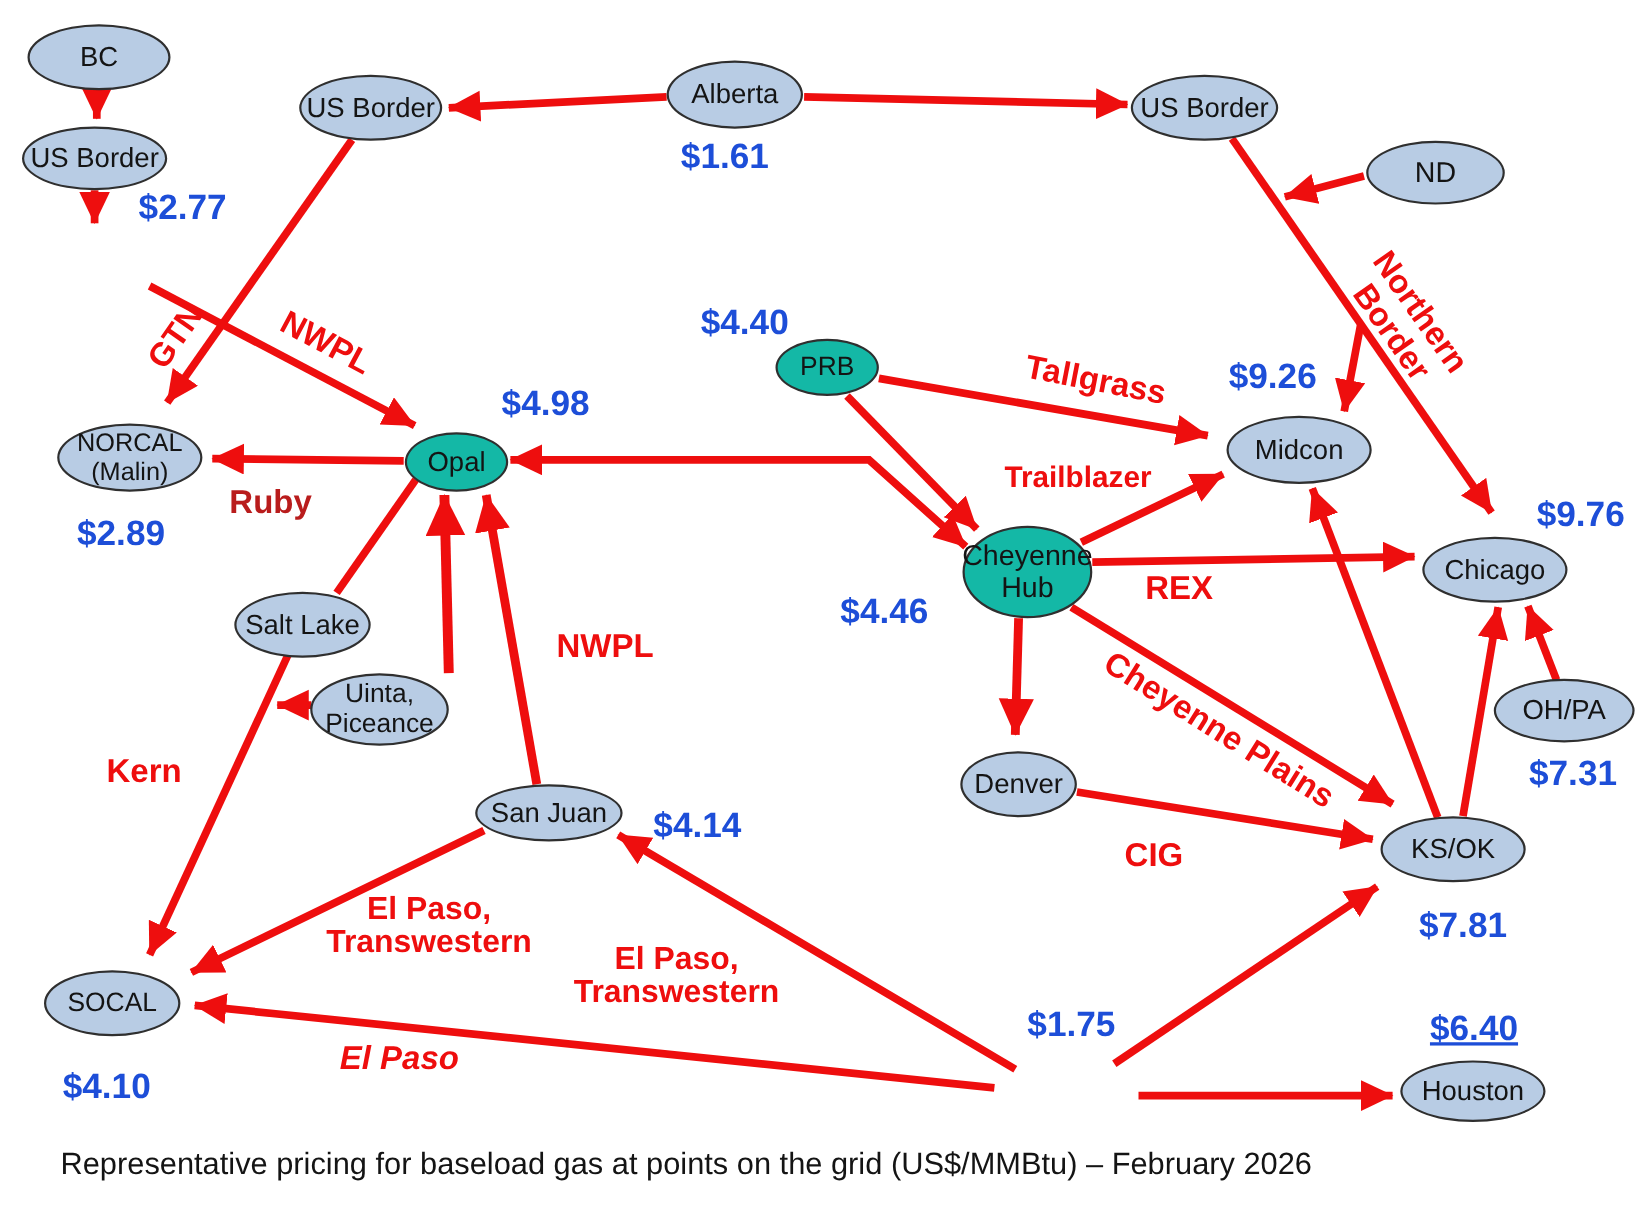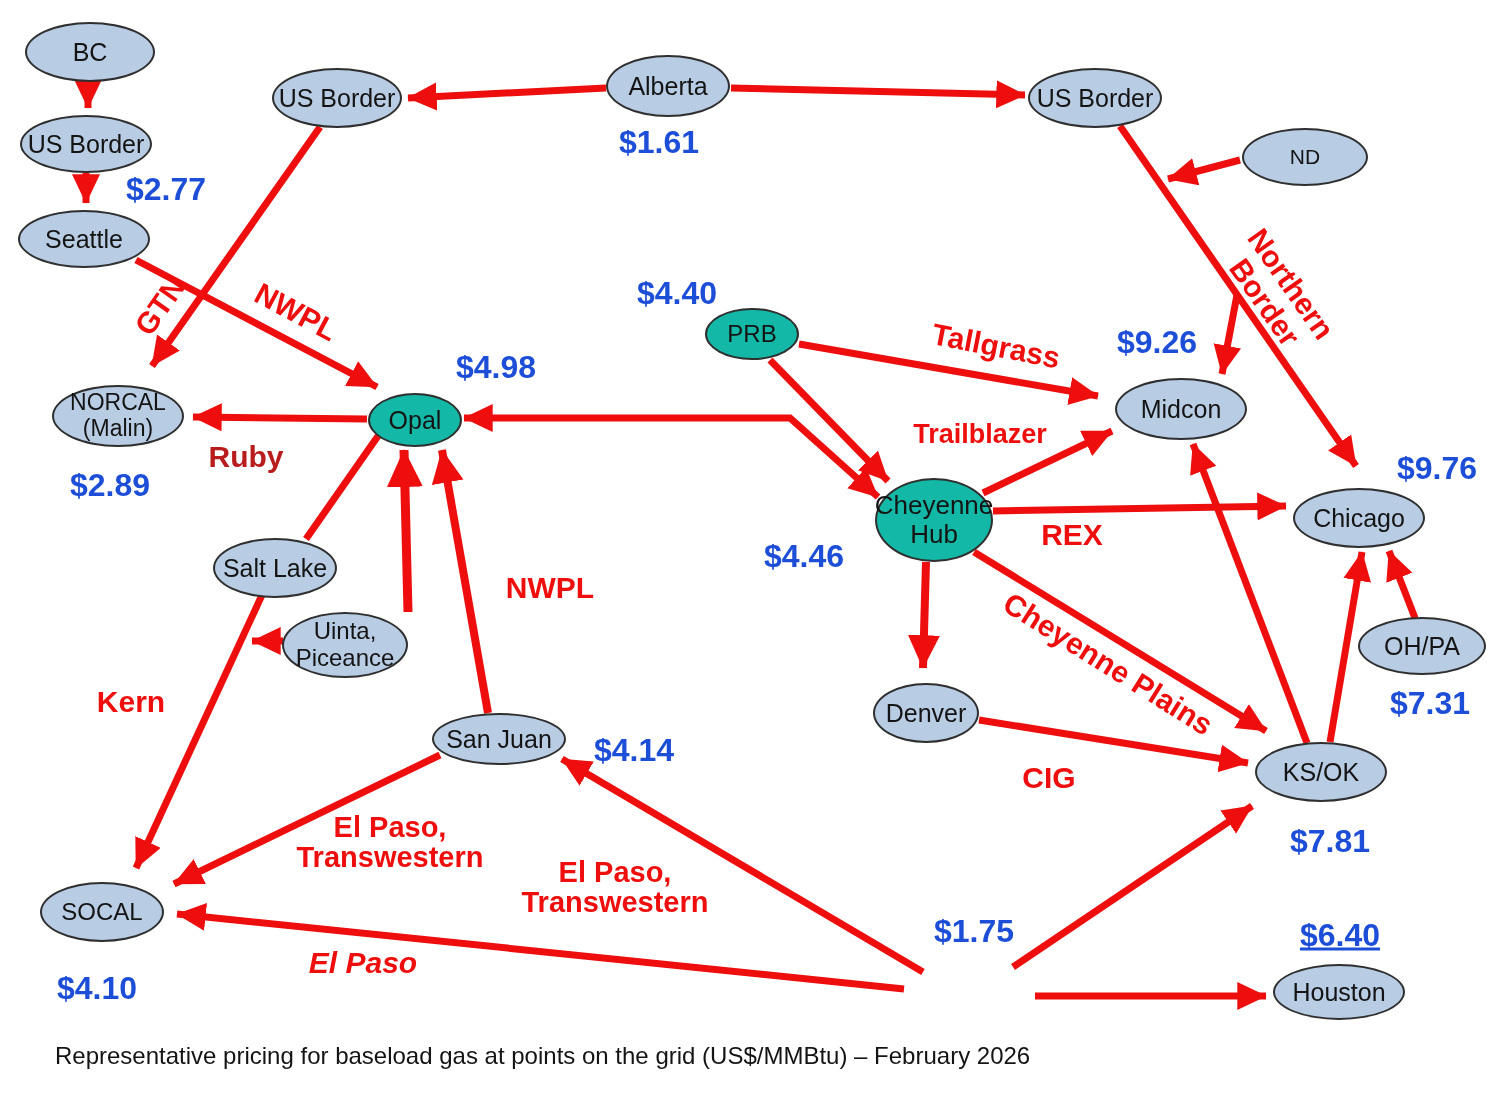--- a/index.html
+++ b/index.html
@@ -18,21 +18,21 @@
   .node.green{background:#14b8a6;}
   .price{
     position:absolute;transform:translate(-50%,-50%);
     font-weight:700;font-size:32px;color:#1d4ed8;white-space:nowrap;z-index:4;
   }
   .pipe{
     position:absolute;font-weight:700;white-space:pre-line;text-align:center;
     line-height:1.05;z-index:4;
   }
   #caption{
-    position:absolute;left:55px;top:1042px;font-size:24px;color:#141414;
+    position:absolute;left:55px;top:1042px;font-size:28px;color:#141414;
     white-space:nowrap;z-index:4;
   }
 </style>
 </head>
 <body>
 
 <div id="stage">
     <svg width="1494" height="1100" viewBox="0 0 1494 1100">
       <defs>
         <marker id="ah" markerWidth="4.6" markerHeight="4.2" refX="4.1" refY="2" orient="auto-start-reverse">
@@ -67,25 +67,24 @@
       <polyline points="262,595 136,868" fill="none" stroke="#ee0e0e" stroke-width="7" marker-end="url(#ah)"></polyline>
       <polyline points="440,755 174,884" fill="none" stroke="#ee0e0e" stroke-width="7" marker-end="url(#ah)"></polyline>
       <polyline points="923,972 562,759" fill="none" stroke="#ee0e0e" stroke-width="7" marker-end="url(#ah)"></polyline>
       <polyline points="904,989 177,914" fill="none" stroke="#ee0e0e" stroke-width="7" marker-end="url(#ah)"></polyline>
       <polyline points="1013,967 1252,806" fill="none" stroke="#ee0e0e" stroke-width="7" marker-end="url(#ah)"></polyline>
       <polyline points="1035,996 1266,996" fill="none" stroke="#ee0e0e" stroke-width="7" marker-end="url(#ah)"></polyline>
     </svg>
   <div id="caption">Representative pricing for baseload gas at points on the grid (US$/MMBtu) – February 2026</div>
 <div class="node blue" style="left: 25px; top: 22px; width: 130px; height: 60px; font-size: 25px;">BC</div>
     <div class="node blue" style="left: 20px; top: 115px; width: 132px; height: 58px; font-size: 25px;">US Border</div>
-    <div class="node blue" style="left: 18px; top: 210px; width: 132px; height: 58px; font-size: 25px;">Seattle</div>
     <div class="node blue" style="left: 272px; top: 68px; width: 130px; height: 60px; font-size: 25px;">US Border</div>
     <div class="node blue" style="left: 606px; top: 55px; width: 124px; height: 62px; font-size: 25px;">Alberta</div>
     <div class="node blue" style="left: 1028px; top: 68px; width: 134px; height: 60px; font-size: 25px;">US Border</div>
-    <div class="node blue" style="left: 1242px; top: 128px; width: 126px; height: 58px; font-size: 21px;">ND</div>
+    <div class="node blue" style="left: 1242px; top: 128px; width: 126px; height: 58px; font-size: 26px;">ND</div>
     <div class="node blue" style="left: 52px; top: 385px; width: 132px; height: 62px; font-size: 23px;">NORCAL
 (Malin)</div>
     <div class="node green" style="left: 368px; top: 393px; width: 94px; height: 54px; font-size: 25px;">Opal</div>
     <div class="node green" style="left: 705px; top: 308px; width: 94px; height: 52px; font-size: 24px;">PRB</div>
     <div class="node blue" style="left: 1115px; top: 378px; width: 132px; height: 62px; font-size: 25px;">Midcon</div>
     <div class="node blue" style="left: 1293px; top: 488px; width: 132px; height: 60px; font-size: 25px;">Chicago</div>
     <div class="node green" style="left: 875px; top: 478px; width: 118px; height: 84px; font-size: 26px;">Cheyenne
 Hub</div>
     <div class="node blue" style="left: 213px; top: 538px; width: 124px; height: 60px; font-size: 25px;">Salt Lake</div>
     <div class="node blue" style="left: 282px; top: 612px; width: 126px; height: 66px; font-size: 24px;">Uinta,

